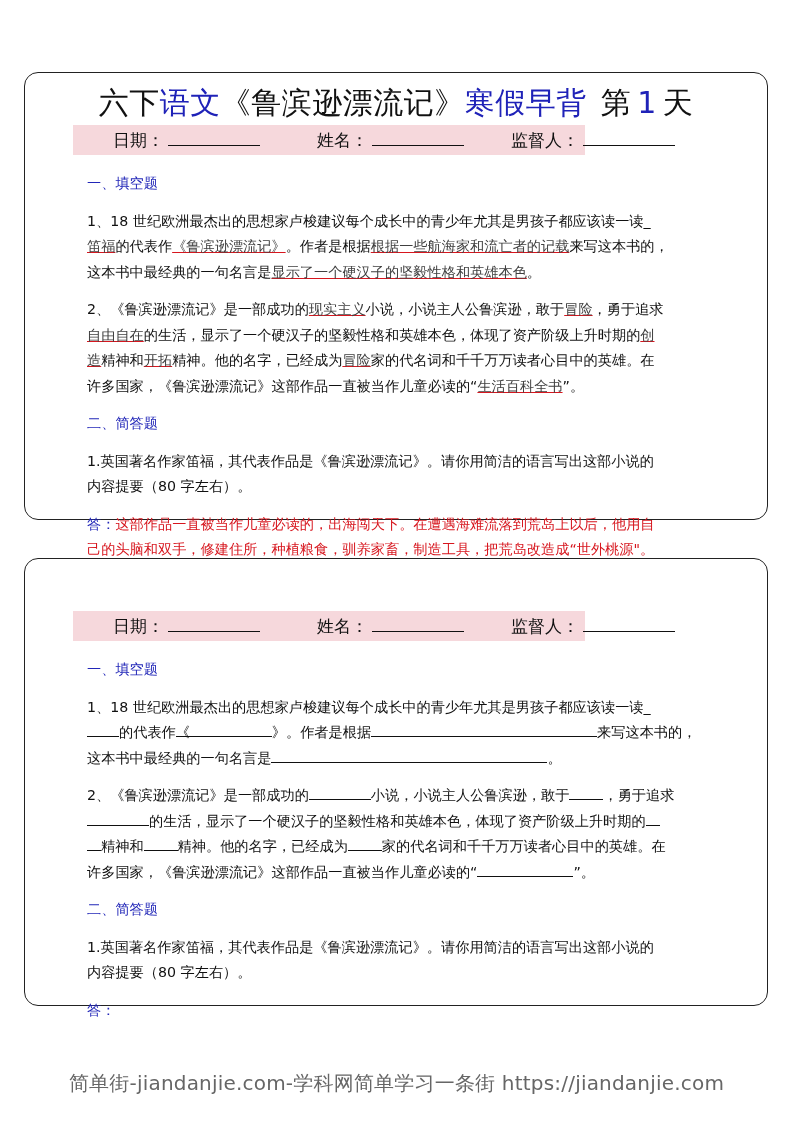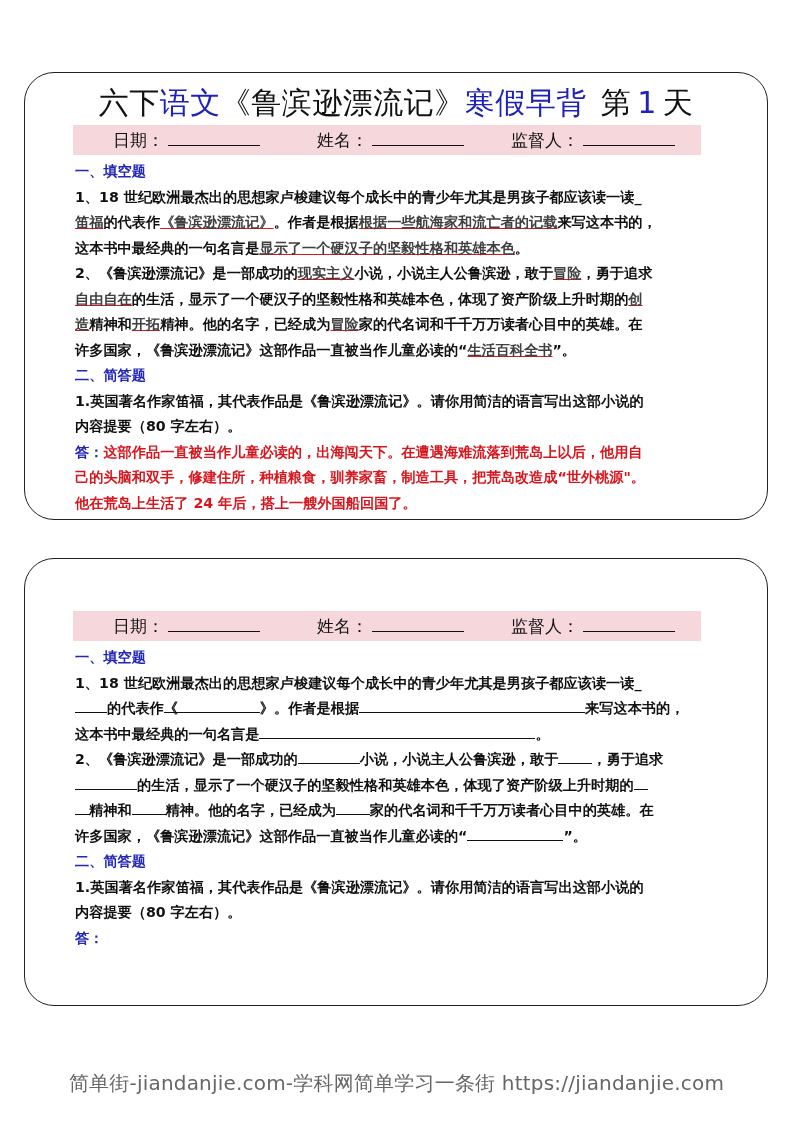--- a/index.html
+++ b/index.html
@@ -1,35 +1,35 @@
 <!DOCTYPE html>
 <html><head>
 <meta charset="utf-8">
 <style>
   html, body { margin:0; padding:0; background:#ffffff; }
   body { width:793px; height:1122px; position:relative; overflow:hidden;
          font-family:"DejaVu Sans","Liberation Sans",sans-serif; color:#111; }
   .card { position:absolute; left:24px; width:744px; border:1.3px solid #222;
-          border-radius:30px; box-sizing:border-box; background:#fff; }
+          border-radius:14px; box-sizing:border-box; background:#fff; }
   .card.c1 { top:72px; height:448px; }
   .card.c2 { top:558px; height:448px; }
   .title { position:absolute; left:0; right:0; top:10px; text-align:center;
            font-size:30px; letter-spacing:0.5px; white-space:nowrap; line-height:40px; }
   .title .blue { color:#1f22b8; }
   .title .gap { display:inline-block; width:14px; }
-  .infobar { position:absolute; left:48px; width:628px; top:52px; height:30px;
+  .infobar { position:absolute; left:48px; width:512px; top:52px; height:30px;
              background:#f6d8dc; display:flex; align-items:center;
              font-size:17px; color:#111; }
   .infobar .field { position:absolute; white-space:nowrap; }
   .infobar .line { display:inline-block; border-bottom:1.5px solid #111;
                    width:92px; height:14px; margin-left:4px; vertical-align:baseline; }
   .body { position:absolute; left:50px; width:646px; top:86px;
           font-size:14.2px; line-height:25.5px; }
   .sec { color:#2227b8; }
-  .p { margin:0;font-weight:bold; }
+  .p { margin:12px; }
   .ans { color:#404040; text-decoration:underline; text-decoration-color:#d7161e; }
   .red { color:#d7161e; }
   .ul { display:inline-block; border-bottom:1px solid #111; height:16px; vertical-align:baseline; }
   .footer { position:absolute; top:1070px; left:0; right:0; text-align:center;
             font-size:20px; color:#666; letter-spacing:0.2px; }
 </style>
 </head>
 <body>
 
 <div class="card c1">

